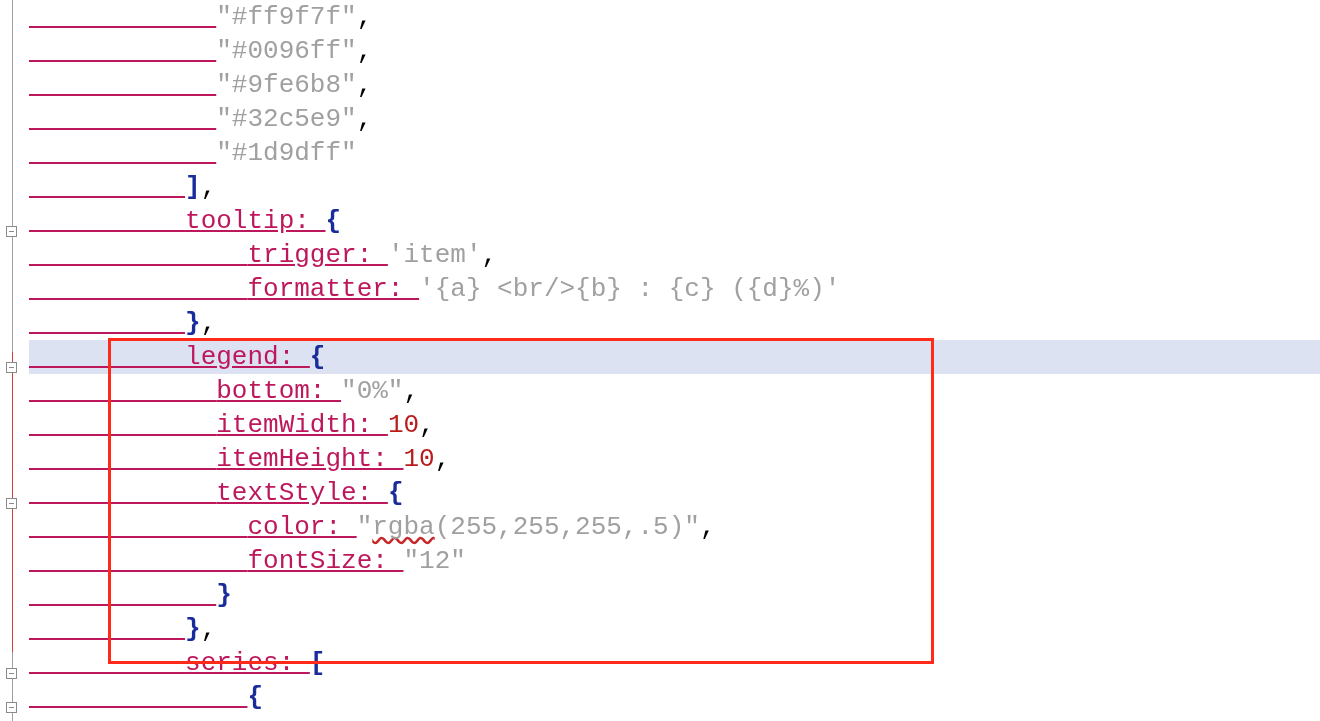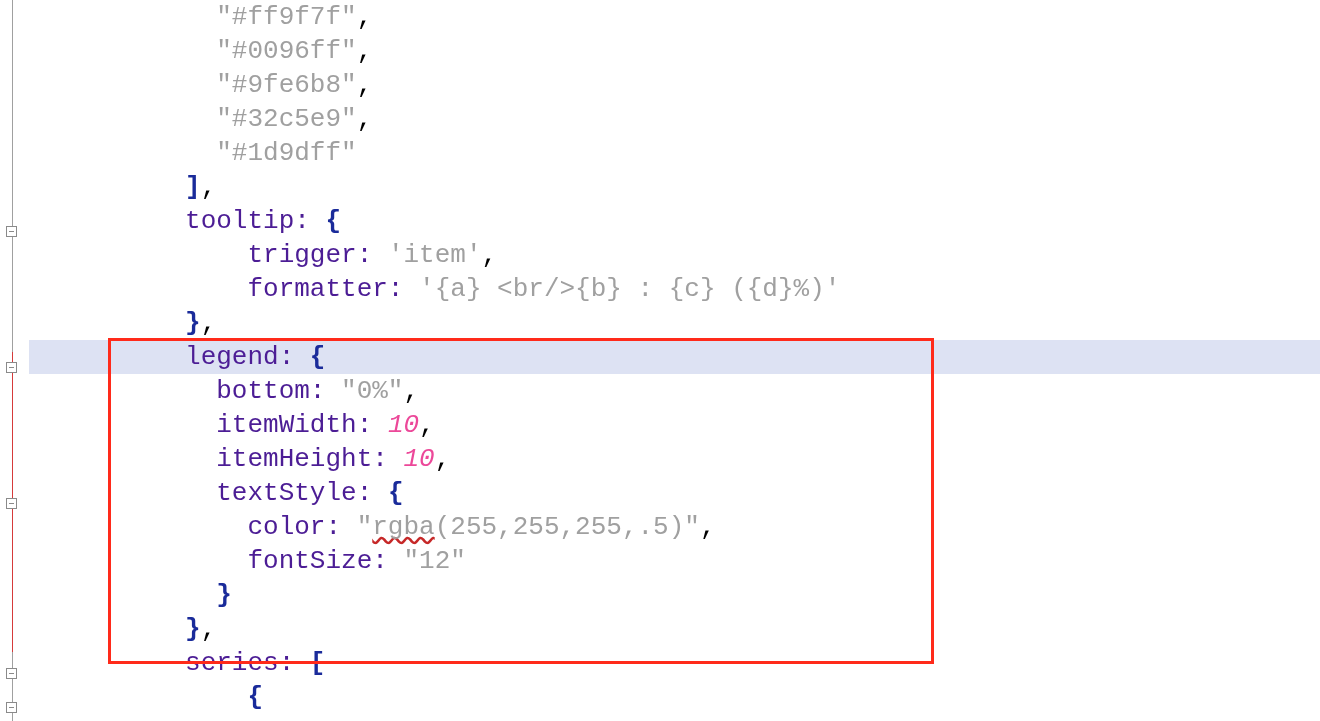--- a/index.html
+++ b/index.html
@@ -64,23 +64,23 @@
     white-space: pre;
   }
   .line {
     display: block;
     height: 34px;
     position: relative;
   }
   .line.highlight {
     background: #dde2f3;
   }
-  .tok-default { color: #4c1d95; }
+  .tok-default { color: #be185d; text-decoration: underline; }
   .tok-str    { color: #a0a0a0; }
-  .tok-num    { color: #ec4899; font-style: italic; }
+  .tok-num    { color: #b91c1c; }
   .tok-brace  { color: #1a2b9a; font-weight: bold; }
   .tok-bracket{ color: #1a2b9a; font-weight: bold; }
   .tok-punc   { color: #000000; }
 
   .squiggle {
     text-decoration: underline wavy #c62828;
     text-decoration-skip-ink: none;
   }
 
   .red-box {

